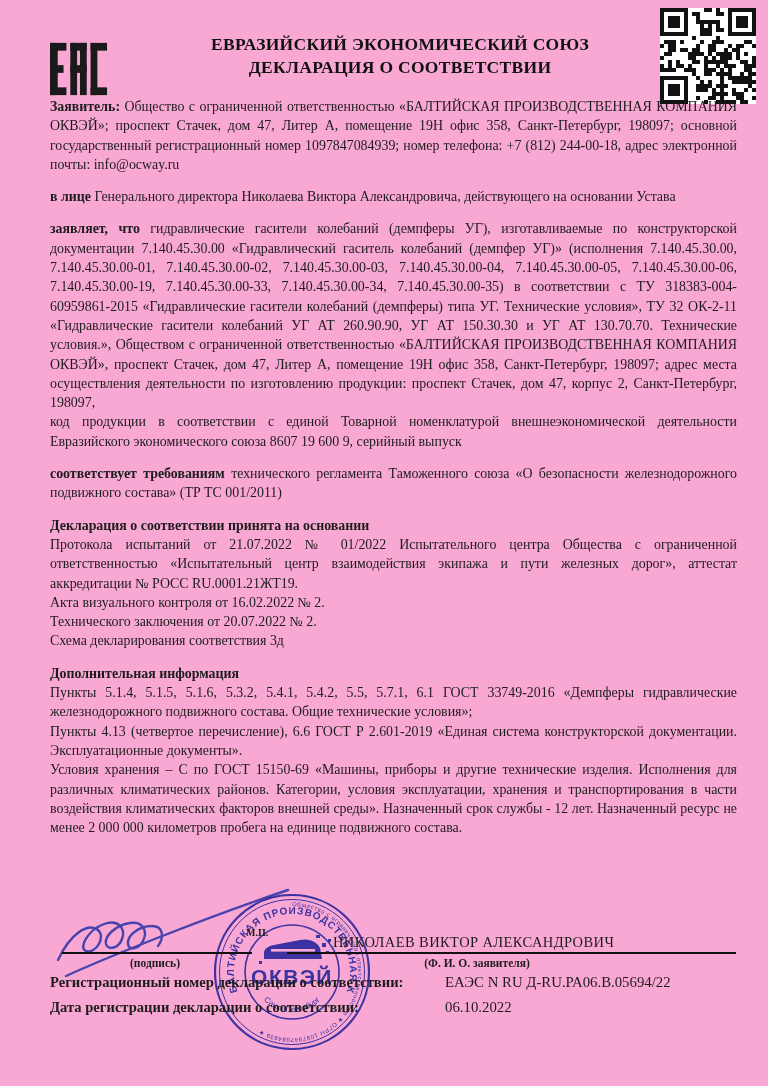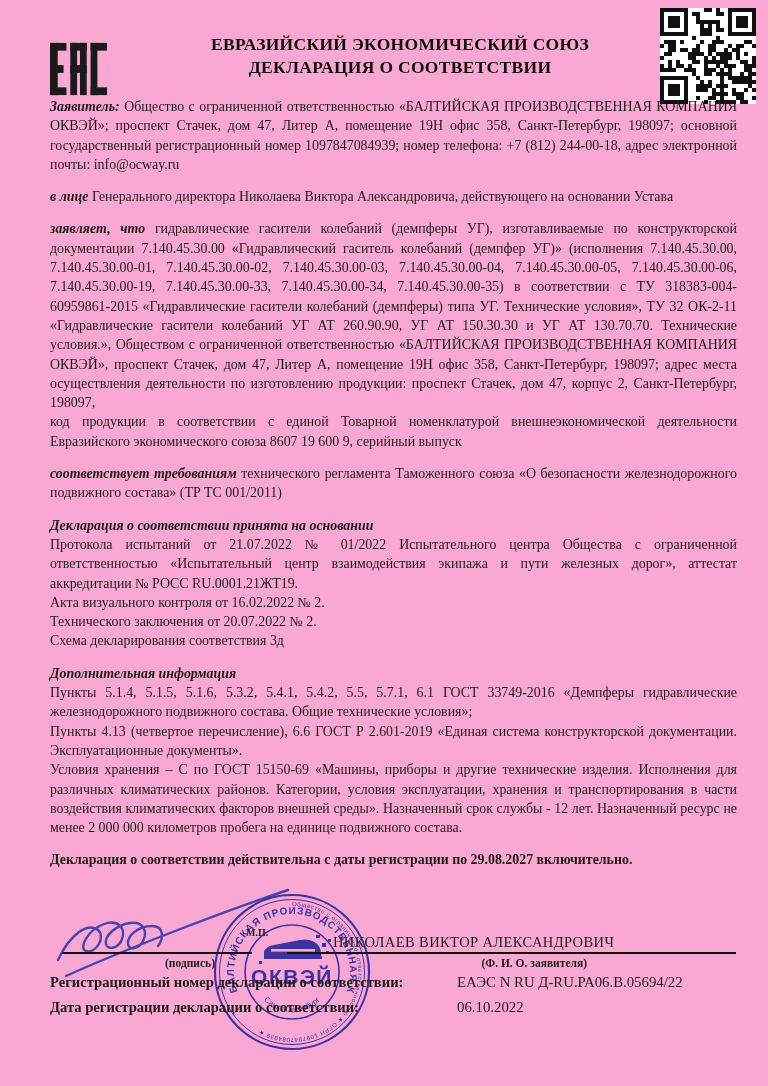--- a/index.html
+++ b/index.html
@@ -20,36 +20,36 @@
     letter-spacing:.3px;color:#111;
   }
   .qr{position:absolute;left:660px;top:8px;width:96px;height:96px;}
   
   .body{
     position:absolute;left:50px;top:97px;width:687px;
     font-size:13.9px;line-height:19.3px;
   }
   .para{text-align:justify;margin:0;}
   .gap{margin-top:13px;}
-  .bold{font-weight:bold;font-style:italic;}
+  .bold{font-weight:bold;}
   .validity{font-weight:bold;text-align:left;}
   
   .sig-svg{position:absolute;left:40px;top:878px;width:260px;height:110px;}
   .stamp{position:absolute;left:212px;top:892px;width:160px;height:160px;
          mix-blend-mode:multiply;opacity:.92;}
   .seal-mark{position:absolute;left:246px;top:927px;font-weight:bold;font-size:10px;}
   .fio{position:absolute;left:333px;top:934px;font-size:14.5px;letter-spacing:.4px;}
   .line{position:absolute;top:952px;border-top:2px solid #111;}
   .line-left{left:62px;width:190px;}
   .line-right{left:287px;width:449px;}
-  .caption{position:absolute;top:957px;font-size:11.5px;font-weight:bold;text-align:right;}
+  .caption{position:absolute;top:957px;font-size:11.5px;font-weight:bold;text-align:center;}
   .cap-sign{left:95px;width:120px;}
   .cap-fio{left:367px;width:220px;}
   .row-label{position:absolute;left:50px;font-weight:bold;font-size:14.6px;text-align:right;}
-  .row-value{position:absolute;left:445px;font-size:14.8px;margin-left:12px;}
+  .row-value{position:absolute;left:445px;font-size:14.8px;}
   .r1{top:974px;} .r2{top:999px;}
 </style>
 </head>
 <body>
 
 <div class="page">
 
   <svg class="eac" viewBox="0 0 60 54" aria-hidden="true">
     <g fill="#1a1a1a">
       <rect x="0" y="0" width="8" height="54"></rect>
@@ -289,21 +289,20 @@
       <div class="para">Схема декларирования соответствия 3д</div>
     </div>
 
     <div class="gap">
       <div class="para bold">Дополнительная информация</div>
       <div class="para">Пункты 5.1.4, 5.1.5, 5.1.6, 5.3.2, 5.4.1, 5.4.2, 5.5, 5.7.1, 6.1 ГОСТ 33749-2016 «Демпферы гидравлические железнодорожного подвижного состава. Общие технические условия»;</div>
       <div class="para">Пункты 4.13 (четвертое перечисление), 6.6 ГОСТ Р 2.601-2019 «Единая система конструкторской документации. Эксплуатационные документы».</div>
       <div class="para">Условия хранения – С по ГОСТ 15150-69 «Машины, приборы и другие технические изделия. Исполнения для различных климатических районов. Категории, условия эксплуатации, хранения и транспортирования в части воздействия климатических факторов внешней среды». Назначенный срок службы - 12 лет. Назначенный ресурс не менее 2 000 000 километров пробега на единице подвижного состава.</div>
     </div>
 
-    <div class="para gap validity">Декларация о соответствии действительна с даты регистрации по 29.08.2027 включительно.</div>
   </div>
 
   <svg class="sig-svg" viewBox="0 0 260 110" aria-hidden="true">
     <g fill="none" stroke="#4a43ae" stroke-width="2.4" stroke-linecap="round">
       <path d="M18 82 C30 56 48 44 58 52 C66 59 56 76 46 73 C38 70 48 52 64 46 C78 41 86 50 82 61 C79 70 68 73 66 66 C64 58 76 47 90 45 C103 43 108 53 103 63 C99 71 89 73 88 66 C87 58 98 48 112 48 C124 48 124 60 118 68"></path>
       <path d="M26 98 C70 78 170 38 248 12"></path>
     </g>
   </svg>
 
   <svg class="stamp" viewBox="0 0 160 160" aria-hidden="true">

